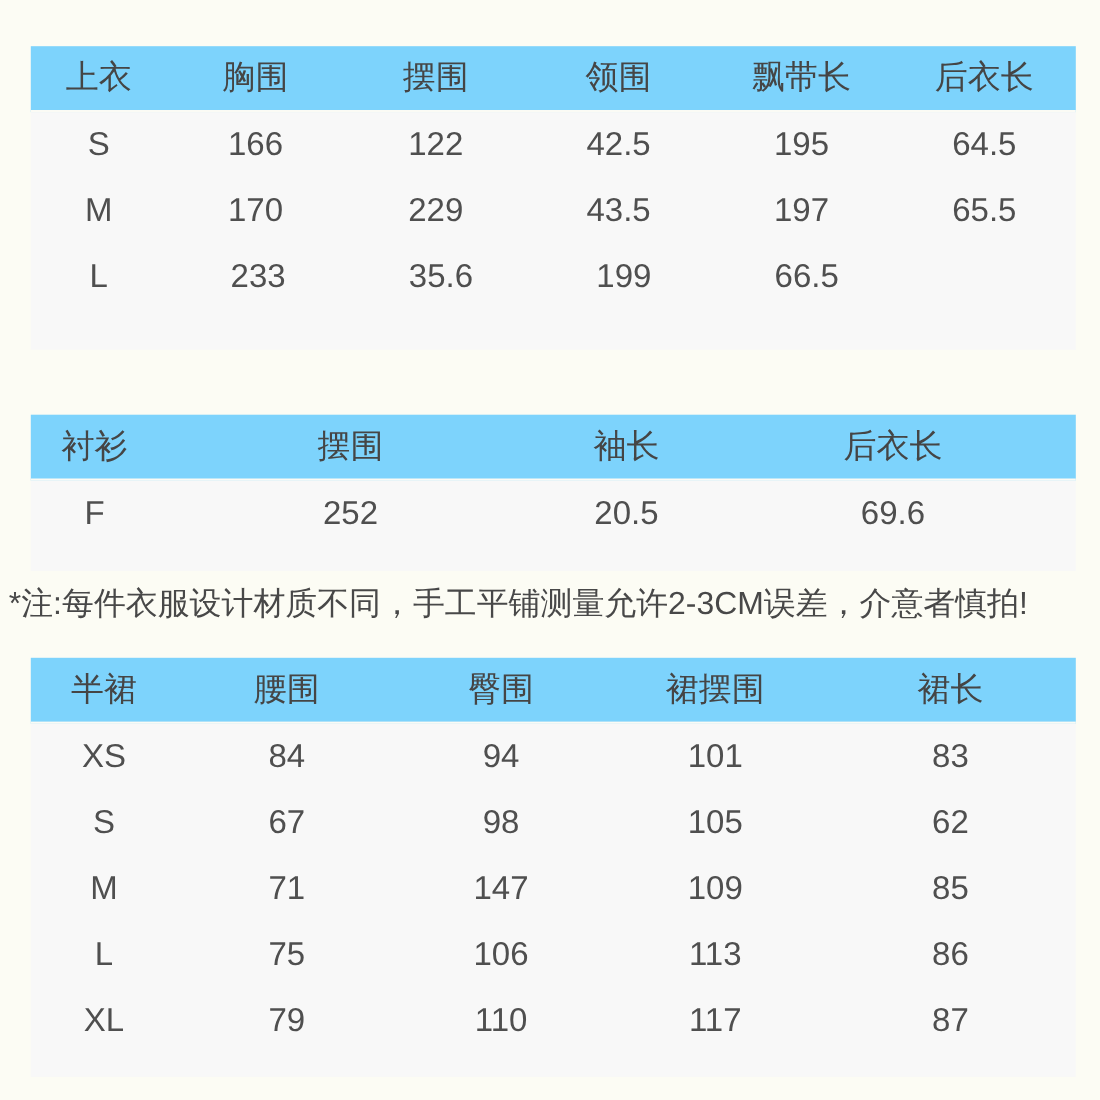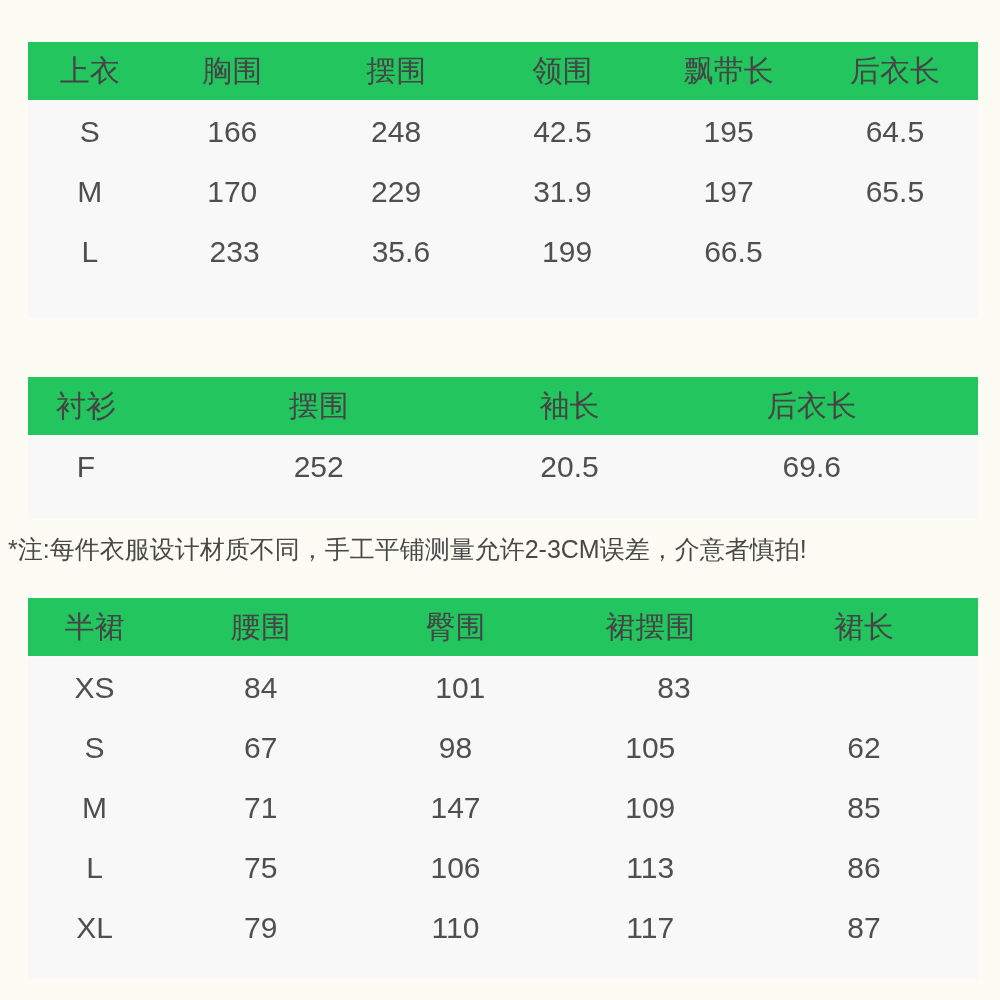--- a/index.html
+++ b/index.html
@@ -7,21 +7,21 @@
     width:1000px; height:1000px;
     background:#fcfcf4;
     font-family:"Liberation Sans","DejaVu Sans",sans-serif;
     color:#4a4a4a;
     overflow:hidden;
   }
   .sheet { padding:42px 22px 0 28px; box-sizing:border-box; width:1000px; }
 
   .size-table { width:100%; }
   .thead {
-    background:#22c55e;
+    background:#7dd3fc;
     border-bottom:2px solid #fbfbf5;
     box-sizing:border-box;
   }
   .tbody { background:#f8f8f8; }
   .row { display:flex; align-items:center; height:60px; }
   .thead .row { height:58px; }
   .cell {
     text-align:center;
     font-size:30px;
     line-height:1;
@@ -42,21 +42,21 @@
 
   
   .t3 .c0{width:14%} .t3 .c1{width:21%} .t3 .c2{width:20%}
   .t3 .c3{width:21%} .t3 .c4{width:24%}
   .t3 .tbody { padding-bottom:21px; }
 
   .gap1 { height:59px; }
 
   .note {
     margin:14px 0 33px -20px;
-    font-size:25px;
+    font-size:29px;
     line-height:32px;
     color:#484848;
     white-space:nowrap;
   }
 </style>
 </head>
 <body>
 
 <div class="sheet">
 
@@ -68,30 +68,30 @@
         <div class="cell c2">摆围</div>
         <div class="cell c3">领围</div>
         <div class="cell c4">飘带长</div>
         <div class="cell c5">后衣长</div>
       </div>
     </div>
     <div class="tbody">
       <div class="row">
         <div class="cell c0">S</div>
         <div class="cell c1">166</div>
-        <div class="cell c2">248</div>
+        <div class="cell c2">122</div>
         <div class="cell c3">42.5</div>
         <div class="cell c4">195</div>
         <div class="cell c5">64.5</div>
       </div>
       <div class="row">
         <div class="cell c0">M</div>
         <div class="cell c1">170</div>
         <div class="cell c2">229</div>
-        <div class="cell c3">31.9</div>
+        <div class="cell c3">43.5</div>
         <div class="cell c4">197</div>
         <div class="cell c5">65.5</div>
       </div>
       <div class="row">
         <div class="cell c0">L</div>
         <div class="cell c2">233</div>
         <div class="cell c3">35.6</div>
         <div class="cell c4">199</div>
         <div class="cell c5">66.5</div>
       </div>
@@ -128,20 +128,21 @@
         <div class="cell c1">腰围</div>
         <div class="cell c2">臀围</div>
         <div class="cell c3">裙摆围</div>
         <div class="cell c4">裙长</div>
       </div>
     </div>
     <div class="tbody">
       <div class="row">
         <div class="cell c0">XS</div>
         <div class="cell c1">84</div>
+        <div class="cell c2">94</div>
         <div class="cell c3">101</div>
         <div class="cell c4">83</div>
       </div>
       <div class="row">
         <div class="cell c0">S</div>
         <div class="cell c1">67</div>
         <div class="cell c2">98</div>
         <div class="cell c3">105</div>
         <div class="cell c4">62</div>
       </div>

